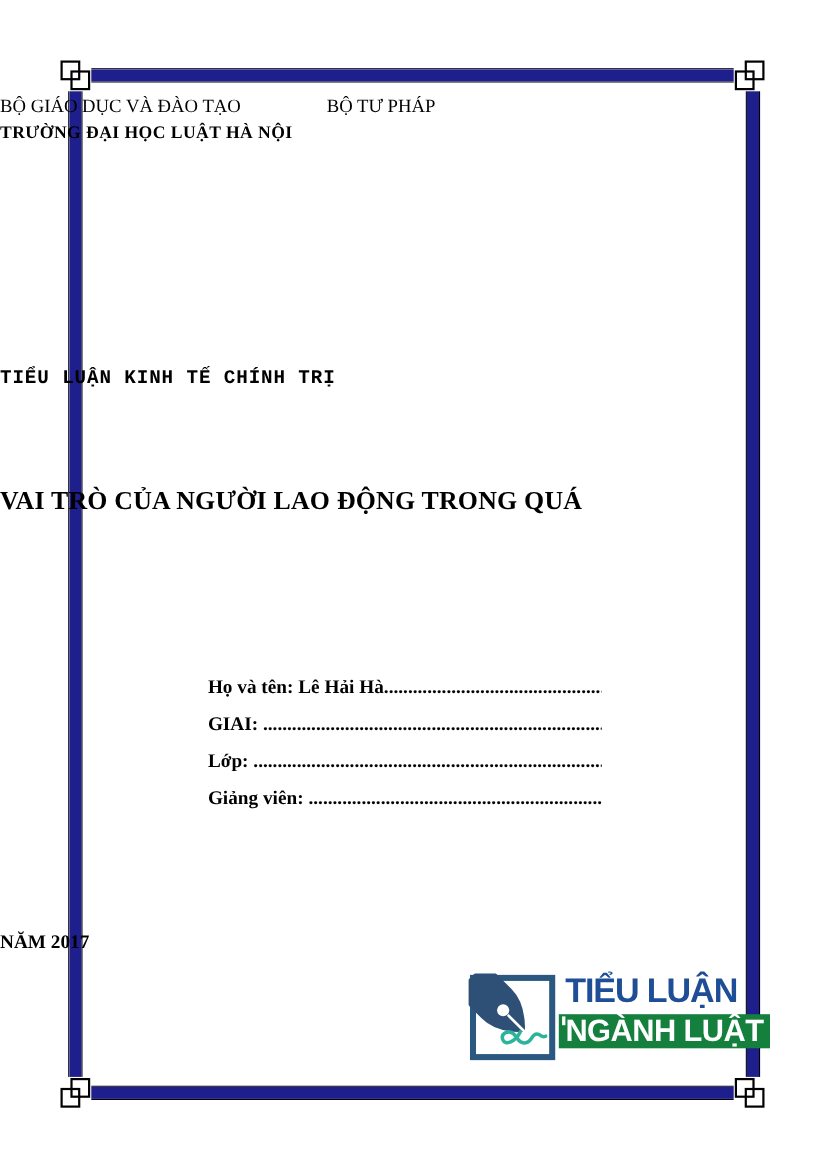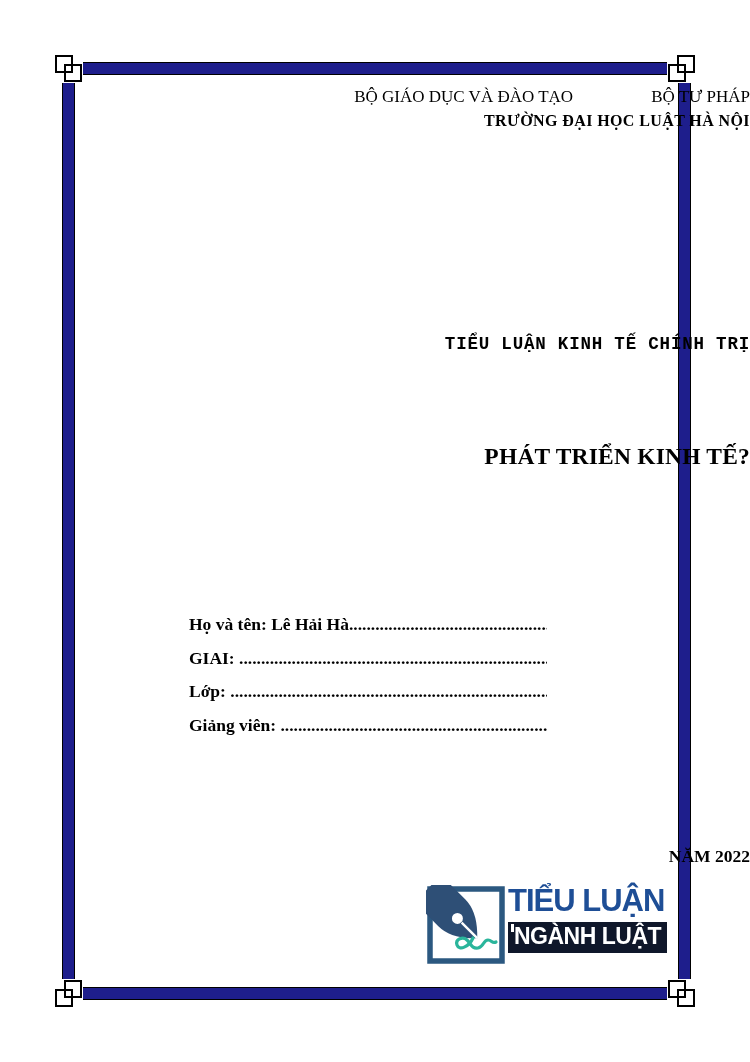--- a/index.html
+++ b/index.html
@@ -16,39 +16,39 @@
   .corner-backing{position:absolute;width:28px;height:28px;background:#fff;}
   .cb-tl{left:55px;top:55px;} .cb-tr{left:667px;top:55px;}
   .cb-bl{left:55px;top:979px;} .cb-br{left:667px;top:979px;}
   .corner-sq{position:absolute;width:18px;height:18px;box-sizing:border-box;border:2px solid #000;background:transparent;}
   .sq-tl-a{left:55px;top:55px;}   .sq-tl-b{left:64px;top:64px;}
   .sq-tr-a{left:677px;top:55px;}  .sq-tr-b{left:668px;top:64px;}
   .sq-bl-a{left:55px;top:989px;}  .sq-bl-b{left:64px;top:980px;}
   .sq-br-a{left:677px;top:989px;} .sq-br-b{left:668px;top:980px;}
 
   
-  .center-line{position:absolute;left:0;width:750px;text-align:right;}
+  .center-line{position:absolute;left:0;width:750px;text-align:left;}
   .hdr1{top:87px;font-size:17px;}
   .hdr1 .spacer{display:inline-block;width:78px;}
   .hdr2{top:112px;font-size:16px;font-weight:bold;letter-spacing:0.4px;}
   .subject{top:334px;font-size:17.5px;font-weight:bold;letter-spacing:0.8px;font-family:Liberation Mono, monospace;}
   .title{top:437px;font-size:23.5px;font-weight:bold;line-height:39px;letter-spacing:0.2px;}
   .year{top:846px;font-size:17.5px;font-weight:bold;}
 
   .info{position:absolute;left:189px;top:608px;width:358px;font-size:17.5px;font-weight:bold;}
   .info .line{white-space:nowrap;overflow:hidden;width:358px;height:33.5px;line-height:33.5px;}
 
   
   .logo{position:absolute;left:426px;top:882px;width:250px;height:84px;}
   .pen-box{position:absolute;left:0;top:3px;width:80px;height:80px;}
-  .brand{position:absolute;left:82px;right:0;top:0;text-align:left;
+  .brand{position:absolute;left:82px;right:0;top:0;text-align:center;
          font-family:"Liberation Sans", sans-serif;font-weight:bold;}
   .brand-name{font-size:31px;line-height:38px;color:#1e4e96;letter-spacing:-1px;white-space:nowrap;}
-  .brand-badge{display:inline-block;margin-top:2px;background:#0f172a;color:#fff;
-               font-size:23px;line-height:23px;padding:3px 6px 5px;letter-spacing:-0.5px;
+  .brand-badge{display:inline-block;margin-top:2px;background:#15803d;color:#fff;
+               font-size:28px;line-height:23px;padding:3px 6px 5px;letter-spacing:-0.5px;
                position:relative;white-space:nowrap;}
   .brand-badge::before{content:"";position:absolute;left:3px;top:2px;width:3px;height:8px;background:#fff;}
 </style>
 </head>
 <body>
 
 <div class="frame"></div>
 <div class="corner-backing cb-tl"></div>
 <div class="corner-backing cb-tr"></div>
 <div class="corner-backing cb-bl"></div>
@@ -63,31 +63,31 @@
 <div class="corner-sq sq-br-b"></div>
 
 <div class="center-line hdr1">
   <span>BỘ GIÁO DỤC VÀ ĐÀO TẠO</span><span class="spacer"></span><span>BỘ TƯ PHÁP</span>
 </div>
 <div class="center-line hdr2">TRƯỜNG ĐẠI HỌC LUẬT HÀ NỘI</div>
 
 <div class="center-line subject">TIỂU LUẬN KINH TẾ CHÍNH TRỊ</div>
 
 <div class="center-line title">
-  <div>PHÁT TRIỂN KINH TẾ?</div>
+  <div>VAI TRÒ CỦA NGƯỜI LAO ĐỘNG TRONG QUÁ</div>
 </div>
 
 <div class="info">
   <div class="line"><span>Họ và tên: Lê Hải Hà</span><span>................................................................................</span></div>
   <div class="line"><span>GIAI: </span><span>................................................................................</span></div>
   <div class="line"><span>Lớp: </span><span>................................................................................</span></div>
   <div class="line"><span>Giảng viên: </span><span>................................................................................</span></div>
 </div>
 
-<div class="center-line year">NĂM 2022</div>
+<div class="center-line year">NĂM 2017</div>
 
 <div class="logo">
   <div class="pen-box">
     <svg width="80" height="80" viewBox="0 0 80 80" xmlns="http://www.w3.org/2000/svg">
       <rect x="4" y="4" width="72" height="72" fill="#ffffff" stroke="#2b5880" stroke-width="5.5"></rect>
       <g transform="translate(30,32) rotate(-45)">
         <path d="M -19,-40 L 19,-40 L 19,-6 Q 19,10 4,26 L 0,30 L -4,26 Q -19,10 -19,-6 Z" fill="#2e4f76"></path>
         <circle cx="0" cy="2" r="5.5" fill="#ffffff"></circle>
         <rect x="-1.2" y="8" width="2.4" height="22" fill="#ffffff"></rect>
       </g>

